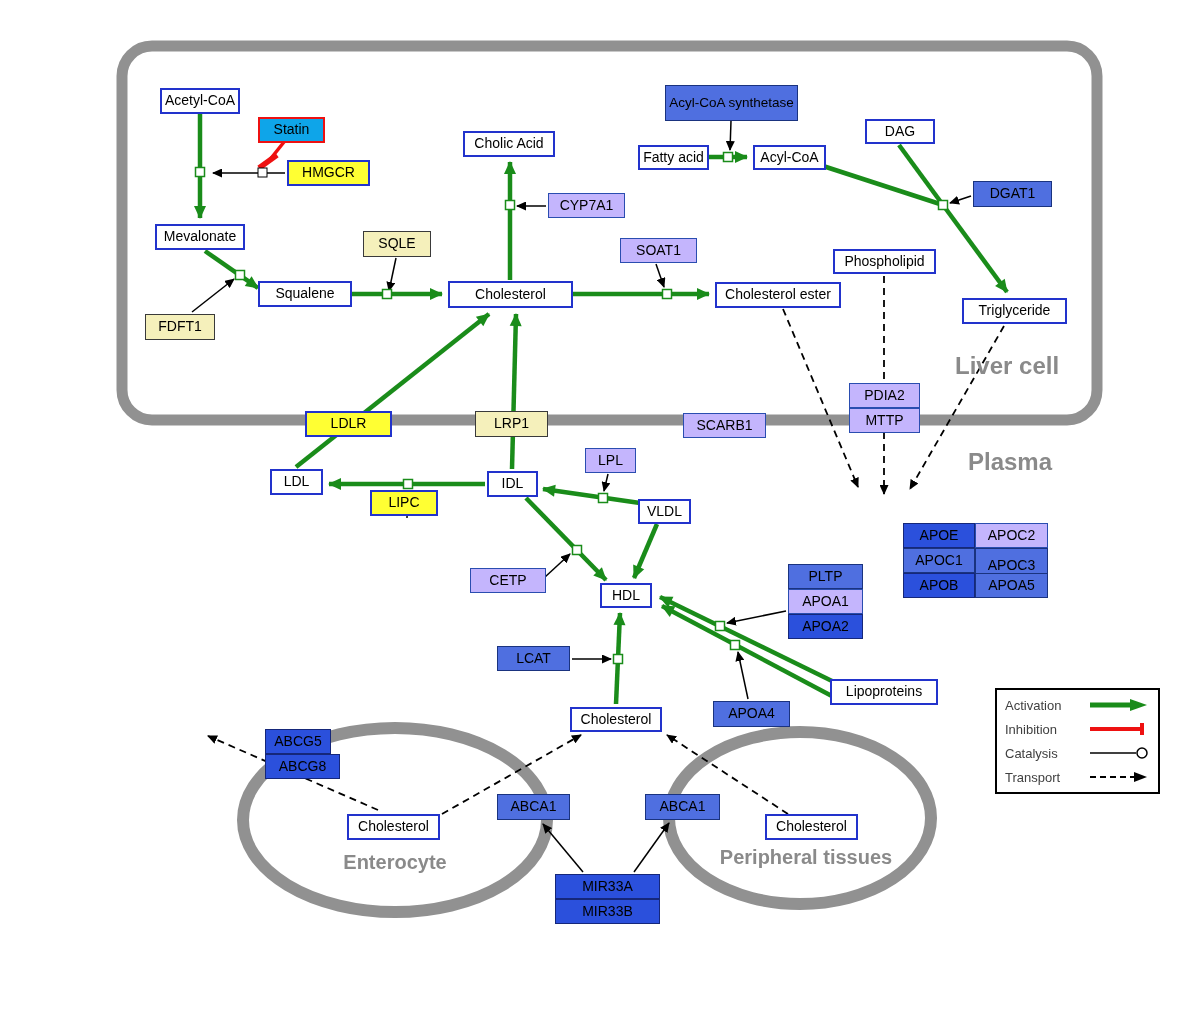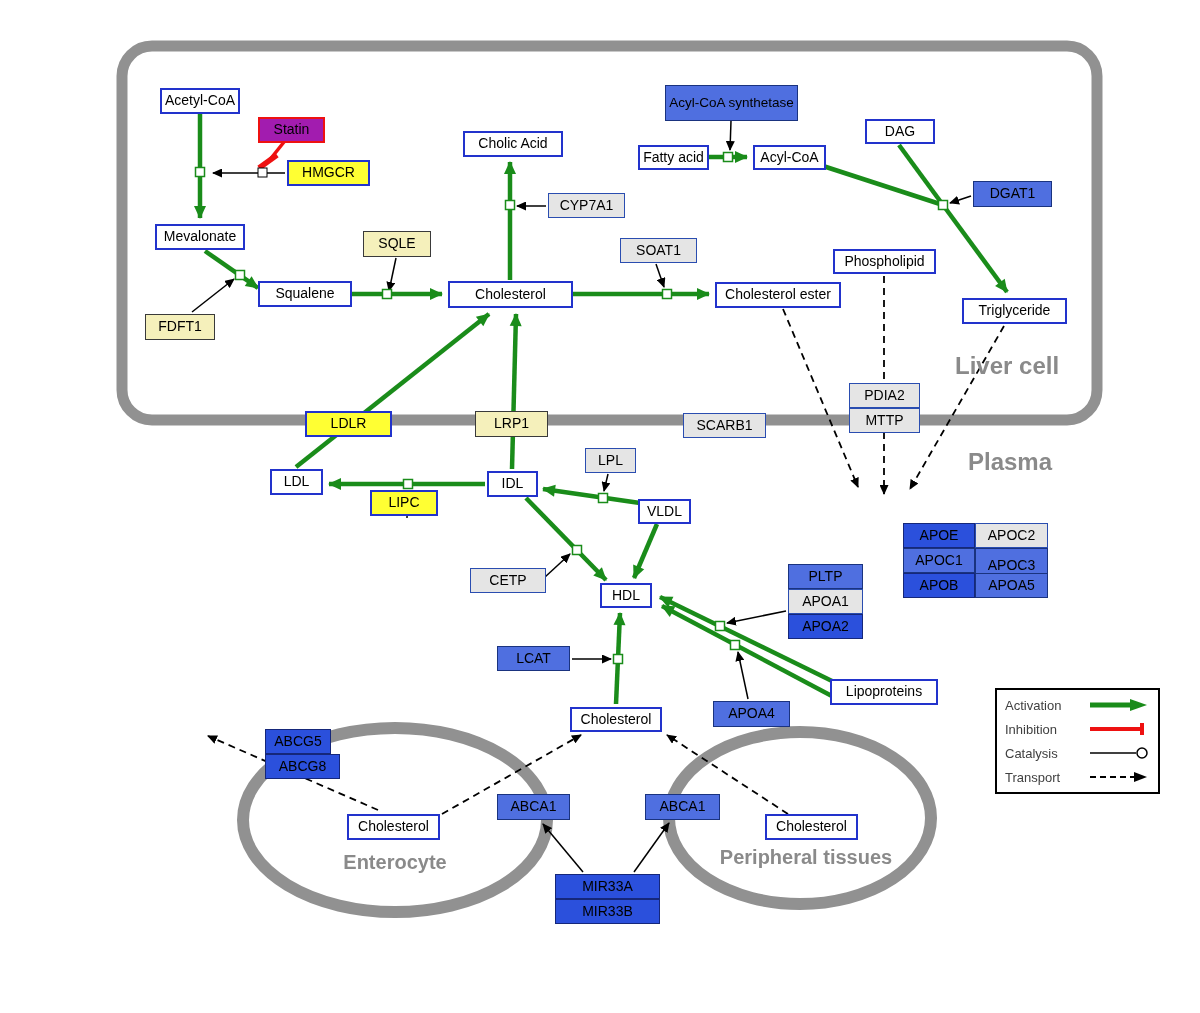--- a/index.html
+++ b/index.html
@@ -3,24 +3,24 @@
 <meta charset="utf-8">
 <style>
   html,body{margin:0;padding:0;background:#fff;}
   #canvas{position:relative;width:1200px;height:1013px;background:#fff;overflow:hidden;
           font-family:"Liberation Sans",sans-serif;}
   #edges{position:absolute;left:0;top:0;}
   .node{position:absolute;display:flex;align-items:center;justify-content:center;
         box-sizing:border-box;font-size:14px;color:#000;text-align:center;line-height:1.12;
         background:#fff;border:2px solid #2233cc;}
   .metabolite{background:#fff;border:2px solid #2233cc;}
-  .drug{background:#a21caf;border:2px solid #ee1111;}
+  .drug{background:#0ea5e9;border:2px solid #ee1111;}
   .yellow{background:#ffff33;border:2px solid #2233cc;}
   .paleyellow{background:#f5f0bb;border:1px solid #3a3a3a;}
-  .lightblue{background:#e5e5e5;border:1px solid #2a4db0;text-align:center;}
+  .lightblue{background:#c4b5fd;border:1px solid #2a4db0;text-align:center;}
   .medblue{background:#4f6fe0;border:1px solid #1a337f;}
   .darkblue{background:#2b50dc;border:1px solid #15277a;}
   .compartment-label{position:absolute;font-weight:bold;color:#8a8a8a;text-align:right;}
   #legend{position:absolute;left:995px;top:688px;width:165px;background:#fff;
           border:2px solid #000;box-sizing:border-box;padding:3px 0;}
   .legend-row{display:flex;align-items:center;justify-content:space-between;
               padding:2px 8px;height:20px;font-size:13px;color:#404040;}
 </style>
 </head>
 <body>
@@ -119,21 +119,21 @@
   </svg>
 
   <div class="node metabolite" style="left:160px;top:88px;width:80px;height:26px">Acetyl-CoA</div>
   <div class="node drug" style="left:258px;top:117px;width:67px;height:26px">Statin</div>
   <div class="node yellow" style="left:287px;top:160px;width:83px;height:26px">HMGCR</div>
   <div class="node metabolite" style="left:155px;top:224px;width:90px;height:26px">Mevalonate</div>
   <div class="node paleyellow" style="left:145px;top:314px;width:70px;height:26px">FDFT1</div>
   <div class="node metabolite" style="left:258px;top:281px;width:94px;height:26px">Squalene</div>
   <div class="node paleyellow" style="left:363px;top:231px;width:68px;height:26px">SQLE</div>
   <div class="node metabolite" style="left:448px;top:281px;width:125px;height:27px">Cholesterol</div>
-  <div class="node metabolite" style="left:463px;top:131px;width:100px;height:26px">Cholic Acid</div>
+  <div class="node metabolite" style="left:463px;top:131px;width:92px;height:26px">Cholic Acid</div>
   <div class="node lightblue" style="left:548px;top:193px;width:77px;height:25px">CYP7A1</div>
   <div class="node lightblue" style="left:620px;top:238px;width:77px;height:25px">SOAT1</div>
   <div class="node metabolite" style="left:715px;top:282px;width:126px;height:26px">Cholesterol ester</div>
   <div class="node medblue" style="left:665px;top:85px;width:133px;height:36px;font-size:13.5px">Acyl-CoA synthetase</div>
   <div class="node metabolite" style="left:638px;top:145px;width:71px;height:25px">Fatty acid</div>
   <div class="node metabolite" style="left:753px;top:145px;width:73px;height:25px">Acyl-CoA</div>
   <div class="node metabolite" style="left:865px;top:119px;width:70px;height:25px">DAG</div>
   <div class="node medblue" style="left:973px;top:181px;width:79px;height:26px">DGAT1</div>
   <div class="node metabolite" style="left:833px;top:249px;width:103px;height:25px">Phospholipid</div>
   <div class="node metabolite" style="left:962px;top:298px;width:105px;height:26px">Triglyceride</div>

